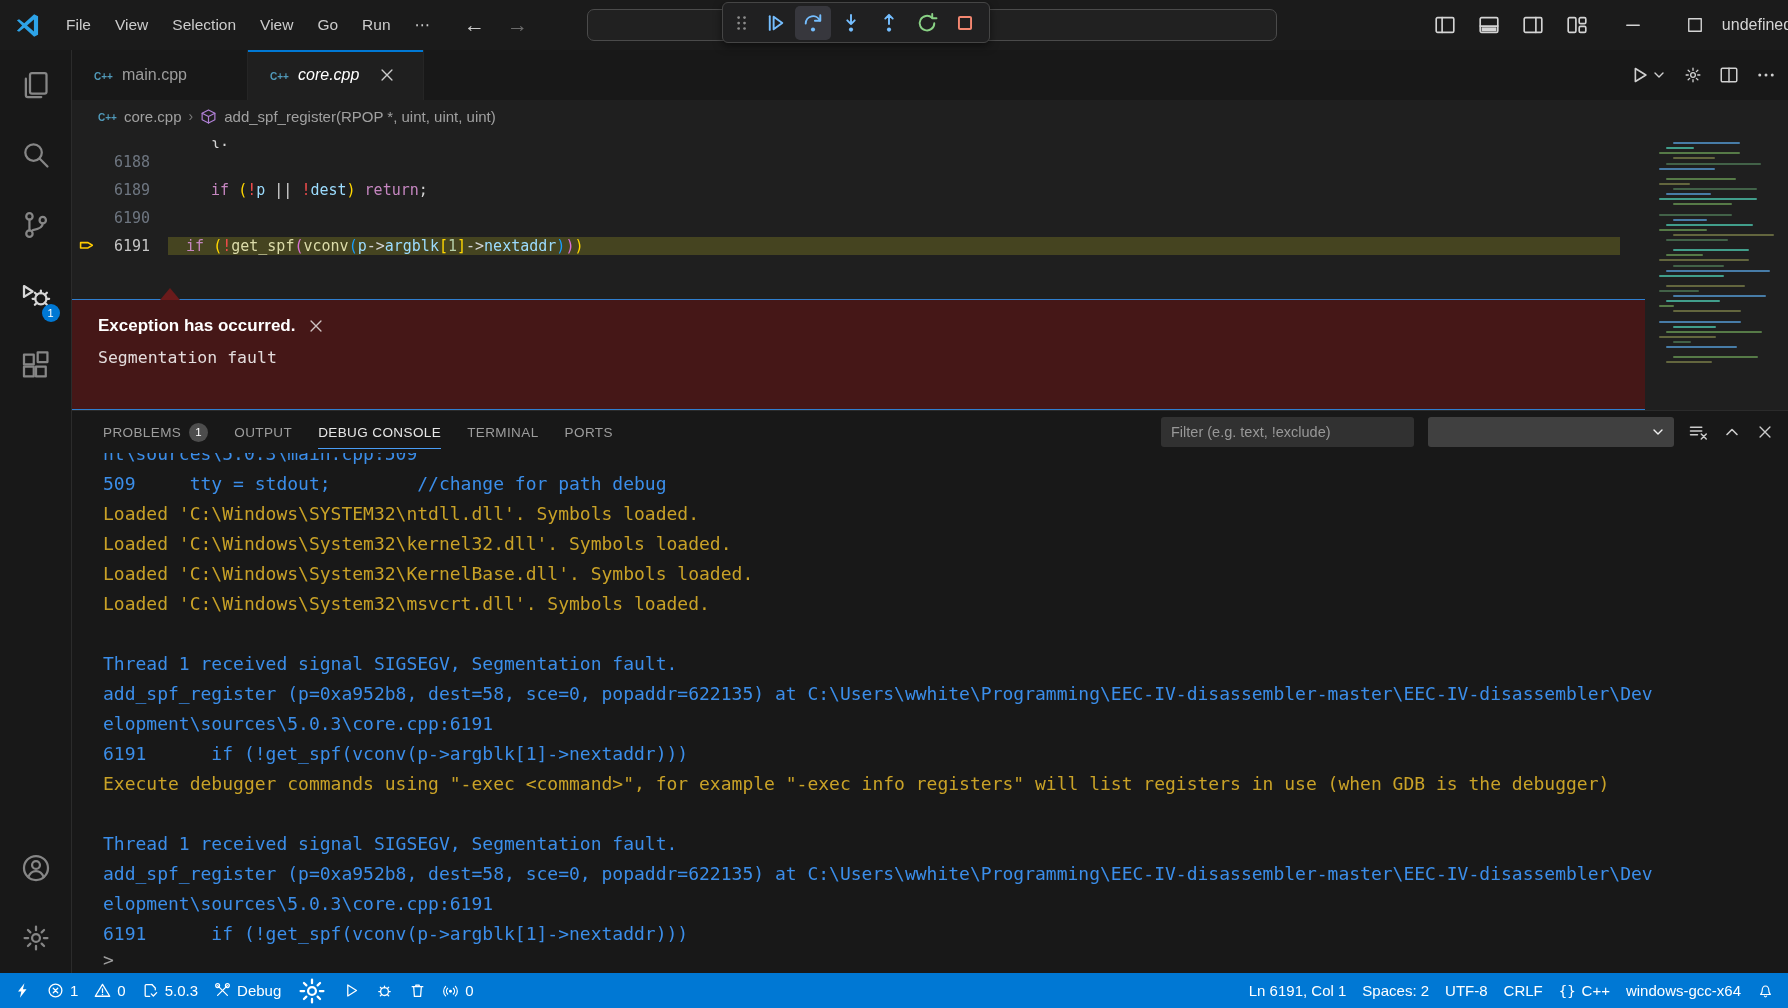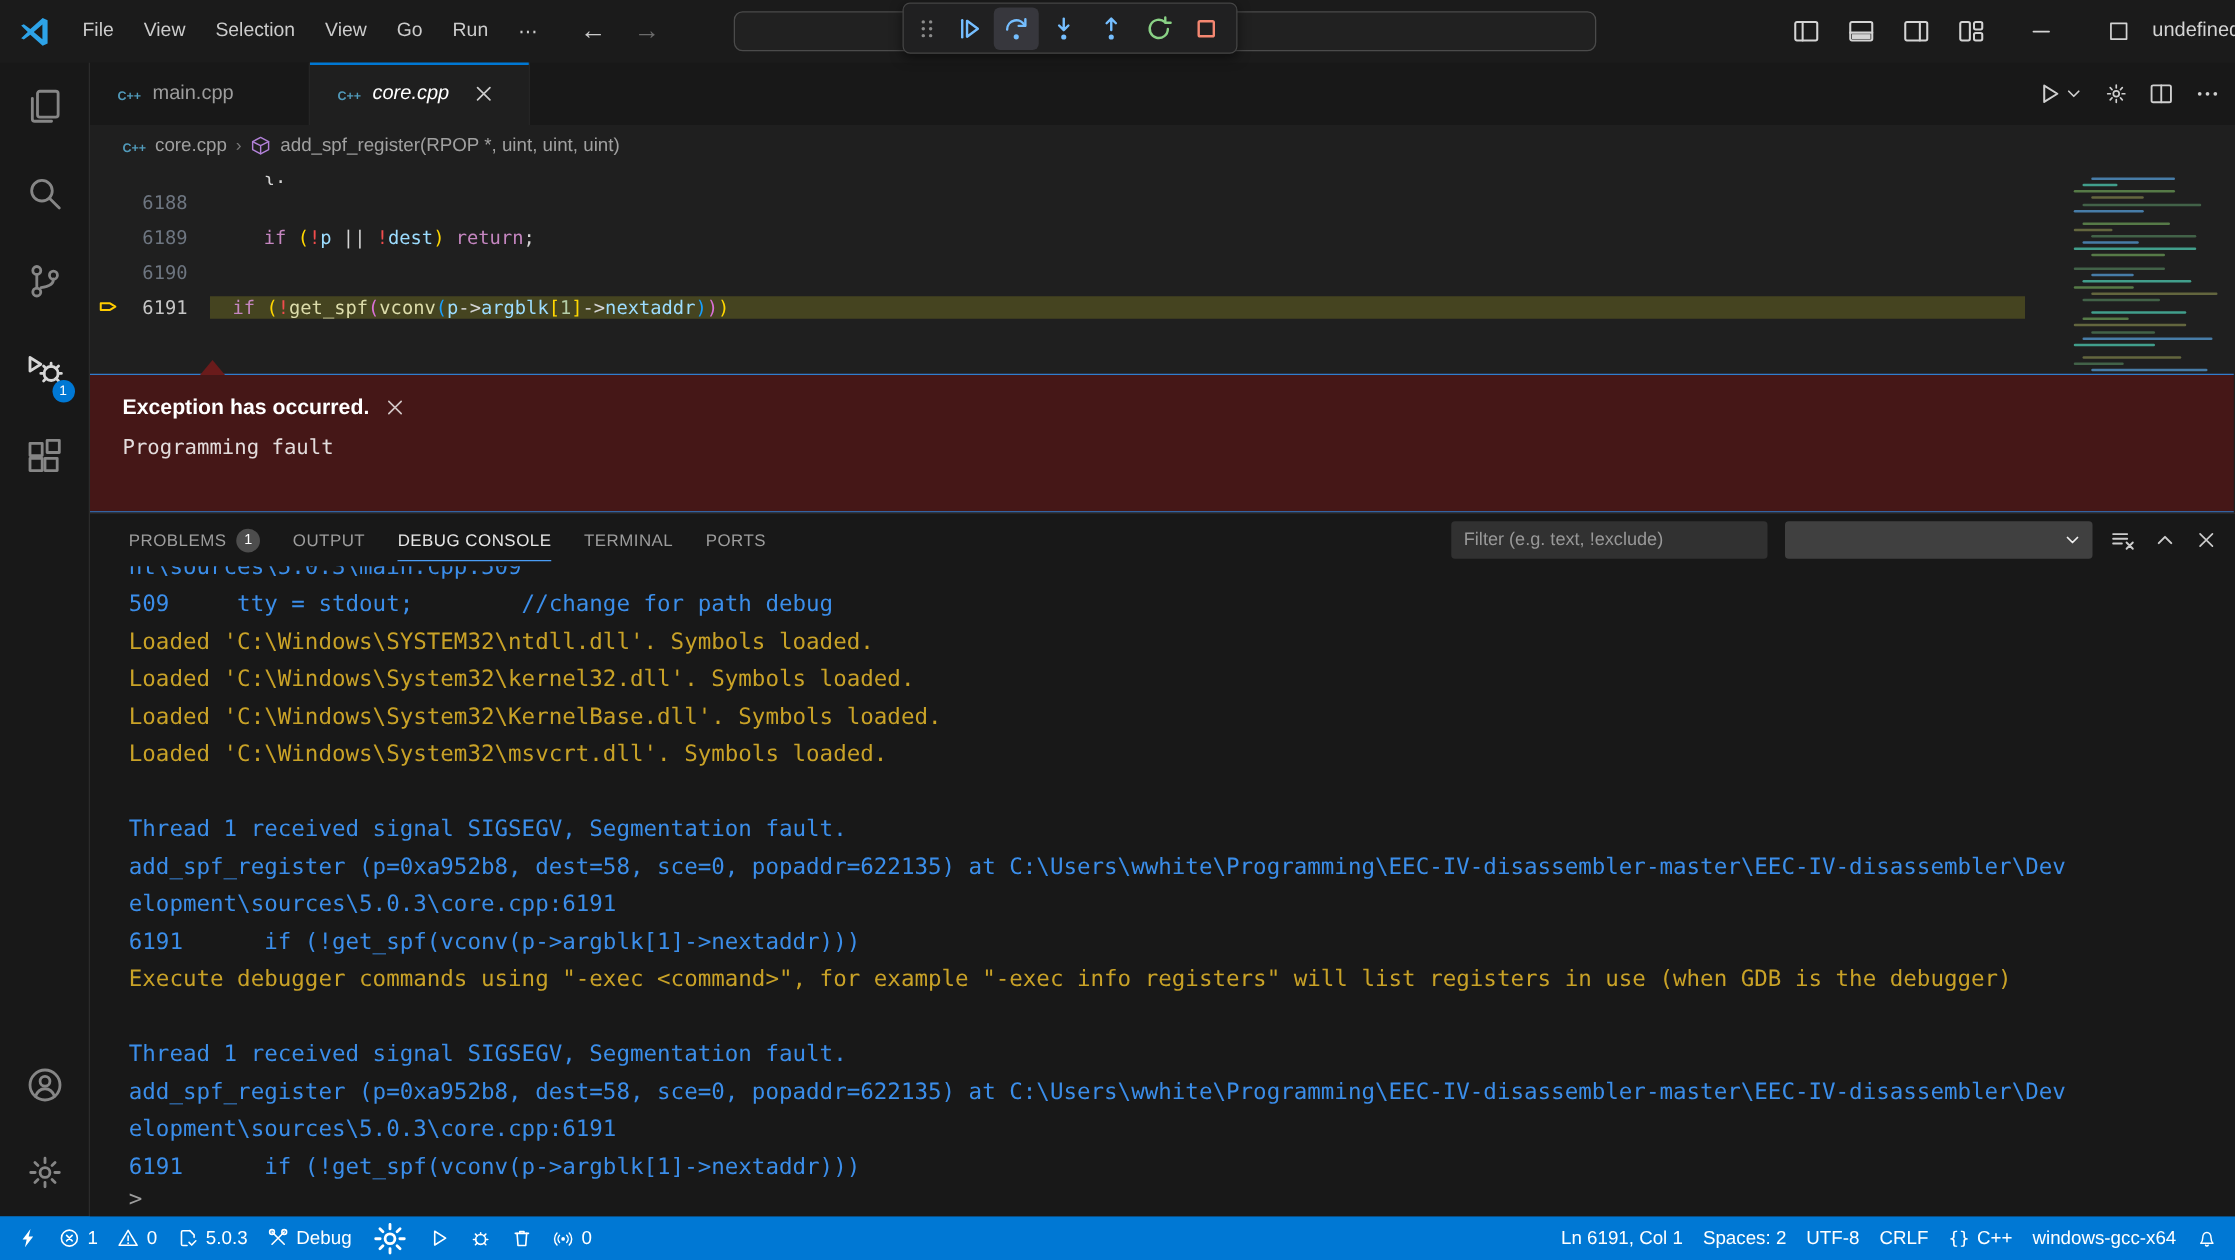--- a/index.html
+++ b/index.html
@@ -58,21 +58,21 @@
   .cl{margin-left:43px;white-space:pre;width:1452px;flex:none;}
   .edrow.current .cl{background:#454420;margin-left:18px;}
   .edrow.current .gut{color:#c6c6c6;}
   .frame-arrow{position:absolute;left:7px;top:5px;color:#ffcc00;}
   .tok-kw{color:#c586c0;} .tok-type{color:#4ec9b0;} .tok-var{color:#9cdcfe;} .tok-fn{color:#dcdcaa;}
   .tok-num{color:#b5cea8;} .tok-op{color:#d4d4d4;} .tok-not{color:#f14c4c;}
   .tok-br1{color:#ffd700;} .tok-br2{color:#da70d6;} .tok-br3{color:#179fff;}
   .minimap{position:absolute;right:13px;top:0;width:120px;height:100%;}
   .mm-row{position:absolute;height:2px;border-radius:1px;opacity:.75;}
   
-  .exc{position:absolute;left:0;top:167px;bottom:0;width:1715px;background:#451717;
+  .exc{position:absolute;left:0;top:167px;bottom:0;width:1573px;background:#451717;
     border-top:1.5px solid #2f7ece;border-bottom:1.5px solid #2f7ece;padding:16px 0 0 26px;z-index:4;}
   .exc-arrow{position:absolute;left:88px;top:-12px;width:0;height:0;
     border-left:10px solid transparent;border-right:10px solid transparent;border-bottom:12px solid #6a1b1b;}
   .exc-title-row{display:flex;align-items:center;gap:12px;}
   .exc-title{font-size:17px;font-weight:bold;color:#ffffff;}
   .exc-close{color:#d0c4c4;}
   .exc-detail{margin-top:12px;font-family:"DejaVu Sans Mono",monospace;font-size:16.5px;color:#e3dcdc;}
   
   .panel{flex:1;background:#181818;border-top:1px solid #2b2b2b;display:flex;flex-direction:column;min-height:0;position:relative;}
   .panel-header{height:42px;display:flex;align-items:center;padding-left:31px;gap:26px;flex:none;}
@@ -440,21 +440,21 @@
         <div class="exc">
           <div class="exc-arrow"></div>
           <div class="exc-title-row">
             <span class="exc-title">Exception has occurred.</span>
             <span class="exc-close">
                 <svg viewBox="0 0 16 16" width="18" height="18" fill="none" stroke="currentColor" stroke-width="1.2" stroke-linecap="round" stroke-linejoin="round">
                   <path d="M3.6 3.6l8.8 8.8M12.4 3.6l-8.8 8.8"></path>
                 </svg>
               </span>
           </div>
-          <div class="exc-detail">Programming fault</div>
+          <div class="exc-detail">Segmentation fault</div>
         </div>
       </div>
 
       <div class="panel">
         <div class="panel-header" id="panel-tabs">
             <div class="ptab">
               <span>PROBLEMS</span>
               <span class="ptab-badge">1</span>
             </div>
             <div class="ptab">

